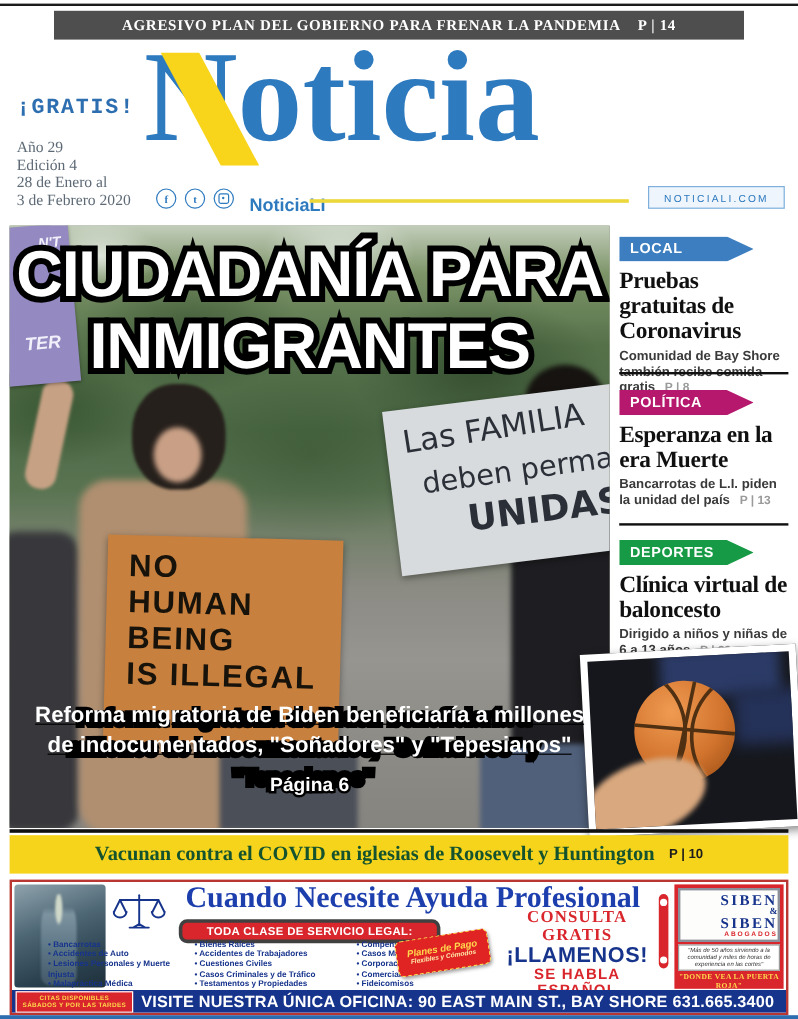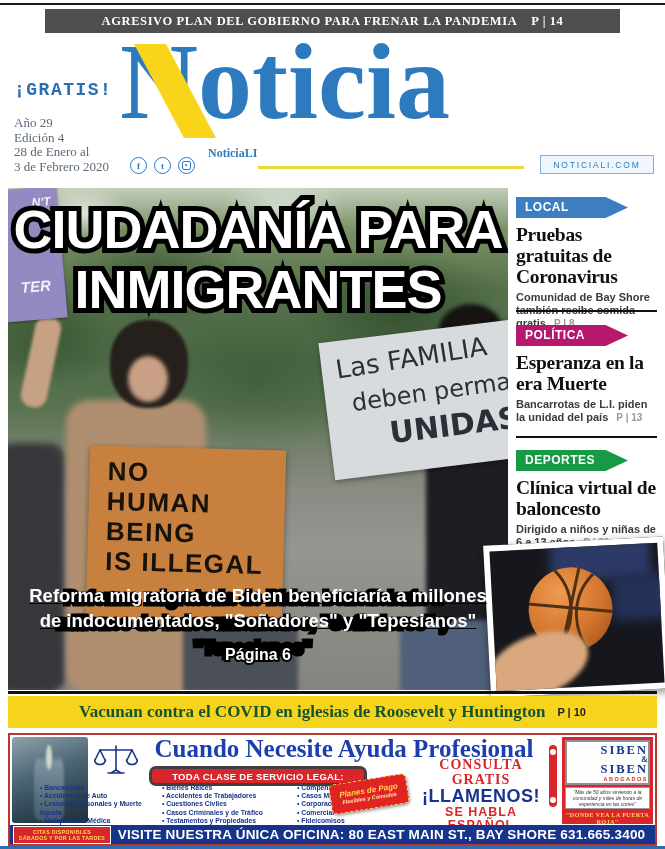--- a/index.html
+++ b/index.html
@@ -21,21 +21,21 @@
   .logo{position:absolute;left:120px;top:28px;color:#2e7abf;font-family:"Liberation Serif",serif;
     font-weight:bold;font-size:108px;line-height:1;letter-spacing:0;}
   .logo-slash{position:absolute;left:134px;top:44px;width:32px;height:94px;background:#f8d41b;
     transform:skewX(28deg);transform-origin:top left;}
   .social{position:absolute;left:130px;top:157px;display:flex;gap:7px;}
   .soc{width:15px;height:15px;border:1.6px solid #2e7abf;border-radius:50%;color:#2e7abf;
     font-size:9px;font-weight:bold;display:flex;align-items:center;justify-content:center;cursor:pointer;
     font-family:"Liberation Serif",serif;}
   .ig-in{width:7px;height:7px;border:1.3px solid #2e7abf;border-radius:2px;position:relative;}
   .ig-in::after{content:"";position:absolute;left:2px;top:2px;width:2px;height:2px;background:#2e7abf;border-radius:50%;}
-  .handle{position:absolute;left:208px;top:146px;color:#2e7abf;font-weight:bold;font-size:12px;font-family:Liberation Serif, serif;}
+  .handle{position:absolute;left:208px;top:163px;color:#2e7abf;font-weight:bold;font-size:15px;}
   .yellow-line{position:absolute;left:258px;top:166px;width:266px;height:3px;background:#ecd83a;}
   .site-badge{position:absolute;left:540px;top:155px;width:112px;height:17px;border:1.5px solid #7fb0dd;
     background:#eef5fc;color:#2e7abf;font-size:8.5px;font-weight:normal;letter-spacing:1.8px;
     display:flex;align-items:center;justify-content:center;cursor:pointer;}
 
   
   .photo{position:absolute;left:8px;top:188px;width:500px;height:502px;overflow:hidden;background:#6a7a5c;}
   .photo-bg{position:absolute;inset:0;background:
     radial-gradient(70px 40px at 15% 5%, rgba(236,240,235,.85), transparent 70%),
     radial-gradient(90px 50px at 55% 4%, rgba(226,233,226,.75), transparent 70%),
@@ -376,18 +376,18 @@
         <div class="siben-sub">ABOGADOS</div>
       </div>
       <div class="siben-quote">"Más de 50 años sirviendo a la comunidad y miles de horas de experiencia en las cortes"</div>
       <div class="siben-slogan">"DONDE VEA LA PUERTA ROJA"</div>
     </div>
     <div class="citas">
       <div>CITAS DISPONIBLES</div>
       <div>SÁBADOS Y POR LAS TARDES</div>
     </div>
     <div class="office-bar">
-      <span class="t">VISITE NUESTRA ÚNICA OFICINA: 80 EAST MAIN ST., BAY SHORE 631.665.3400</span>
+      <span class="t">VISITE NUESTRA ÚNICA OFICINA: 90 EAST MAIN ST., BAY SHORE 631.665.3400</span>
     </div>
   </div>
 
   <div class="footer-line"></div>
 </div>
 
 </body></html>

